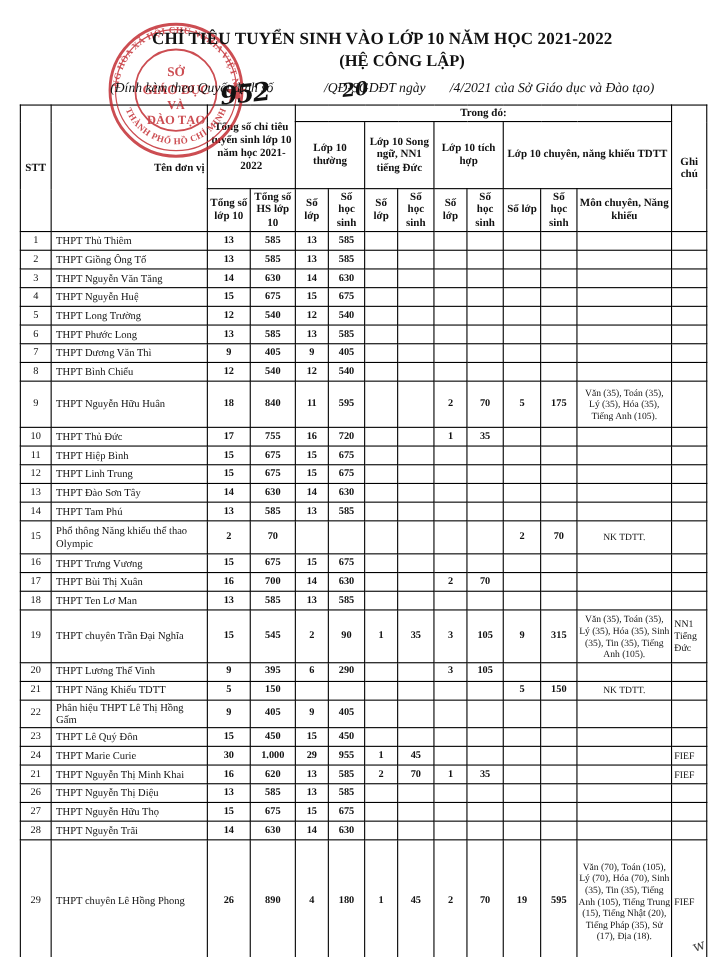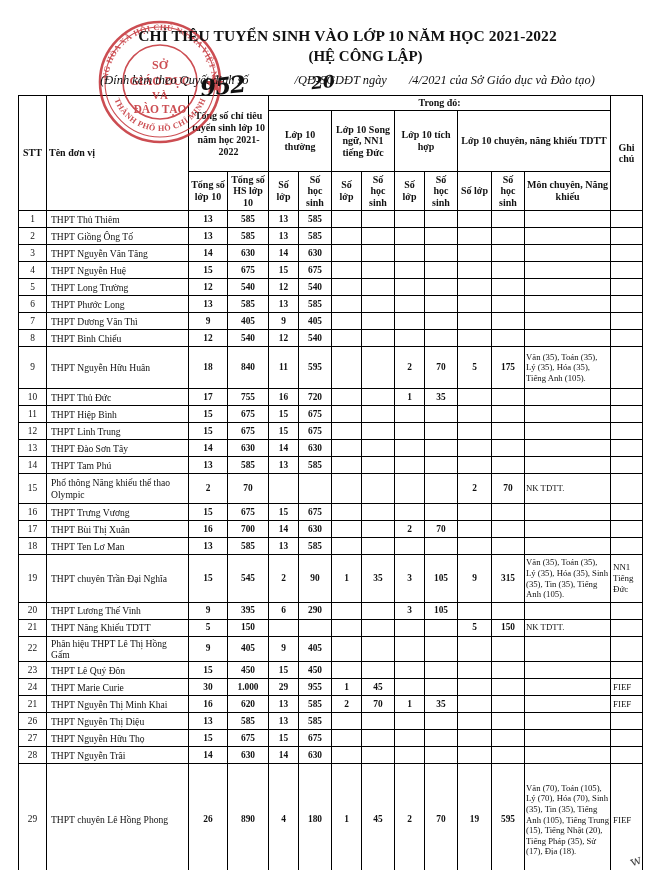--- a/index.html
+++ b/index.html
@@ -59,21 +59,21 @@
     border:1px solid #000;
     padding:1px 2px;
     vertical-align:middle;
     line-height:1.18;
   }
   th{font-weight:bold;text-align:center;font-size:10px;}
   td{font-size:9.4px;}
   .c-stt{width:28px;text-align:center;}
   .c-name{width:142px;text-align:left;padding-left:4px;font-size:9.6px;}
   .c-n{text-align:center;font-weight:bold;}
-  .c-sub{font-size:8.7px;line-height:1.22;padding:2px 1px;}
+  .c-sub{text-align:center;font-size:8.7px;line-height:1.22;padding:2px 1px;}
   .c-ghi{text-align:left;font-size:8.9px;line-height:1.2;}
   .hdr-tall{height:58px;}
   .row{height:17px;}
   .row-tall{height:42px;}
   .row-xtall{height:112px;}
   .row-mid{height:30px;}
   .nowrap{white-space:nowrap;}
 </style>
 </head>
 <body>
@@ -127,21 +127,21 @@
       <col style="width:30px">
           <col style="width:33px">
       <col style="width:34px">
           <col style="width:33px">
       <col style="width:86px">
           <col style="width:32px">
     </colgroup>
     <thead>
       <tr>
         <th rowspan="3" class="c-stt">STT</th>
-        <th rowspan="3" style="text-align:left">Tên đơn vị</th>
+        <th rowspan="3" style="text-align:right">Tên đơn vị</th>
         <th colspan="2" rowspan="2" class="hdr-tall">Tổng số chỉ tiêu tuyển sinh lớp 10 năm học 2021-2022</th>
         <th colspan="9">Trong đó:</th>
         <th rowspan="3">Ghi chú</th>
       </tr>
       <tr>
         <th colspan="2" class="hdr-tall">Lớp 10 thường</th>
         <th colspan="2">Lớp 10 Song ngữ, NN1 tiếng Đức</th>
         <th colspan="2">Lớp 10 tích hợp</th>
         <th colspan="3">Lớp 10 chuyên, năng khiếu TDTT</th>
       </tr>

